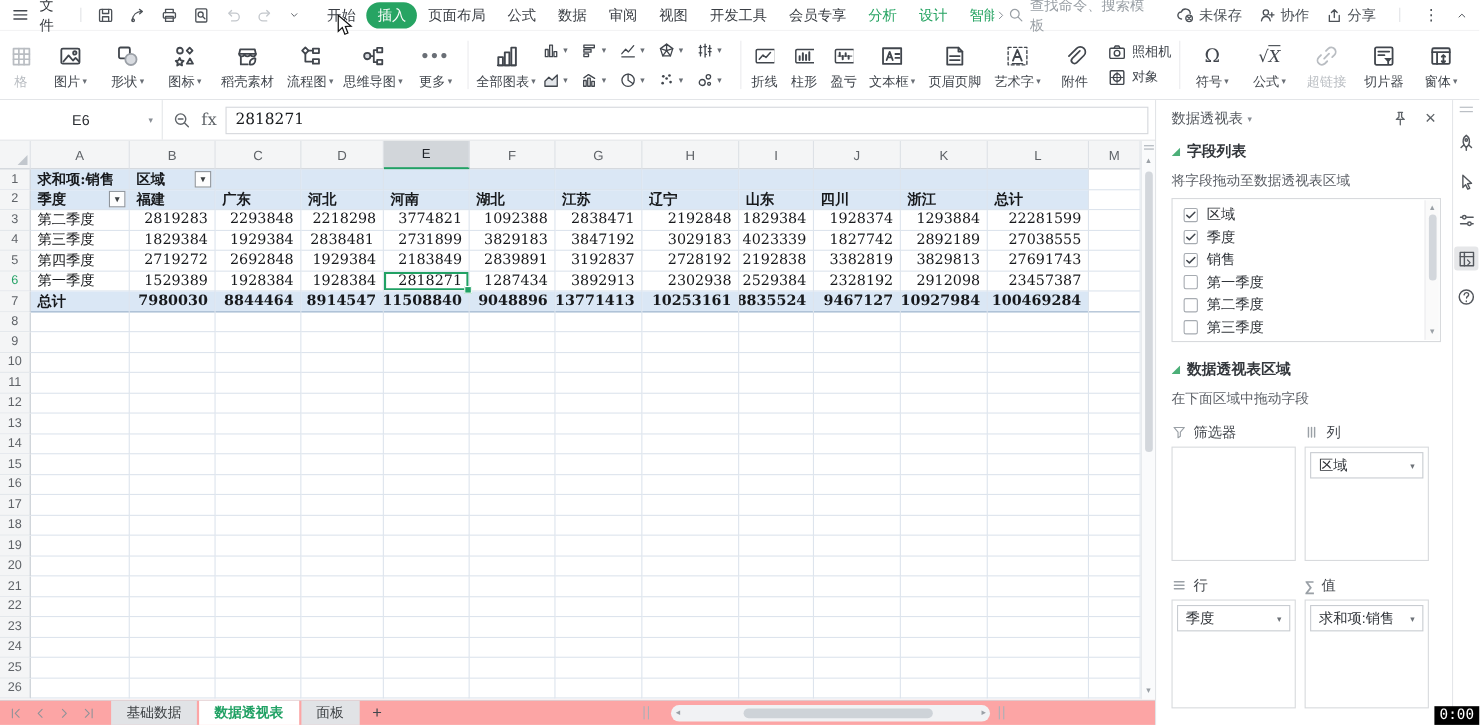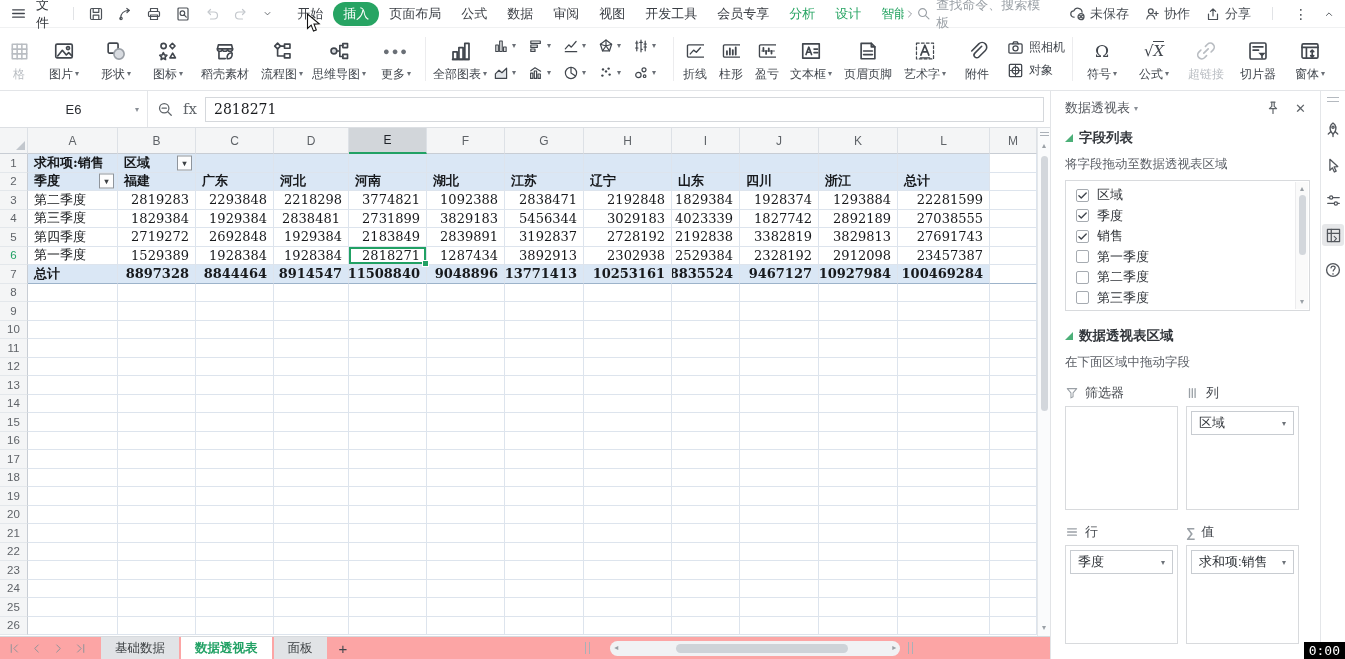--- a/index.html
+++ b/index.html
@@ -771,21 +771,21 @@
               <div class="cell num" style="width: 75px; justify-content: center;">
                 <span>2838481</span>
               </div>
               <div class="cell num" style="width: 78px;">
                 <span>2731899</span>
               </div>
               <div class="cell num" style="width: 78px;">
                 <span>3829183</span>
               </div>
               <div class="cell num" style="width: 79px;">
-                <span>5456344</span>
+                <span>3847192</span>
               </div>
               <div class="cell num" style="width: 88px;">
                 <span>3029183</span>
               </div>
               <div class="cell num" style="width: 68px;">
                 <span>4023339</span>
               </div>
               <div class="cell num" style="width: 79px;">
                 <span>1827742</span>
               </div>
@@ -876,21 +876,21 @@
                 <span>23457387</span>
               </div>
               <div class="cell" style="width: 47px;"></div>
             </div>
             <div class="grow r7">
               <div class="rn">7</div>
               <div class="cell blue b" style="width: 90px;">
                 <span>总计</span>
               </div>
               <div class="cell num blue b" style="width: 78px;">
-                <span>8897328</span>
+                <span>7980030</span>
               </div>
               <div class="cell num blue b" style="width: 78px;">
                 <span>8844464</span>
               </div>
               <div class="cell num blue b" style="width: 75px;">
                 <span>8914547</span>
               </div>
               <div class="cell num blue b" style="width: 78px;">
                 <span>11508840</span>
               </div>

